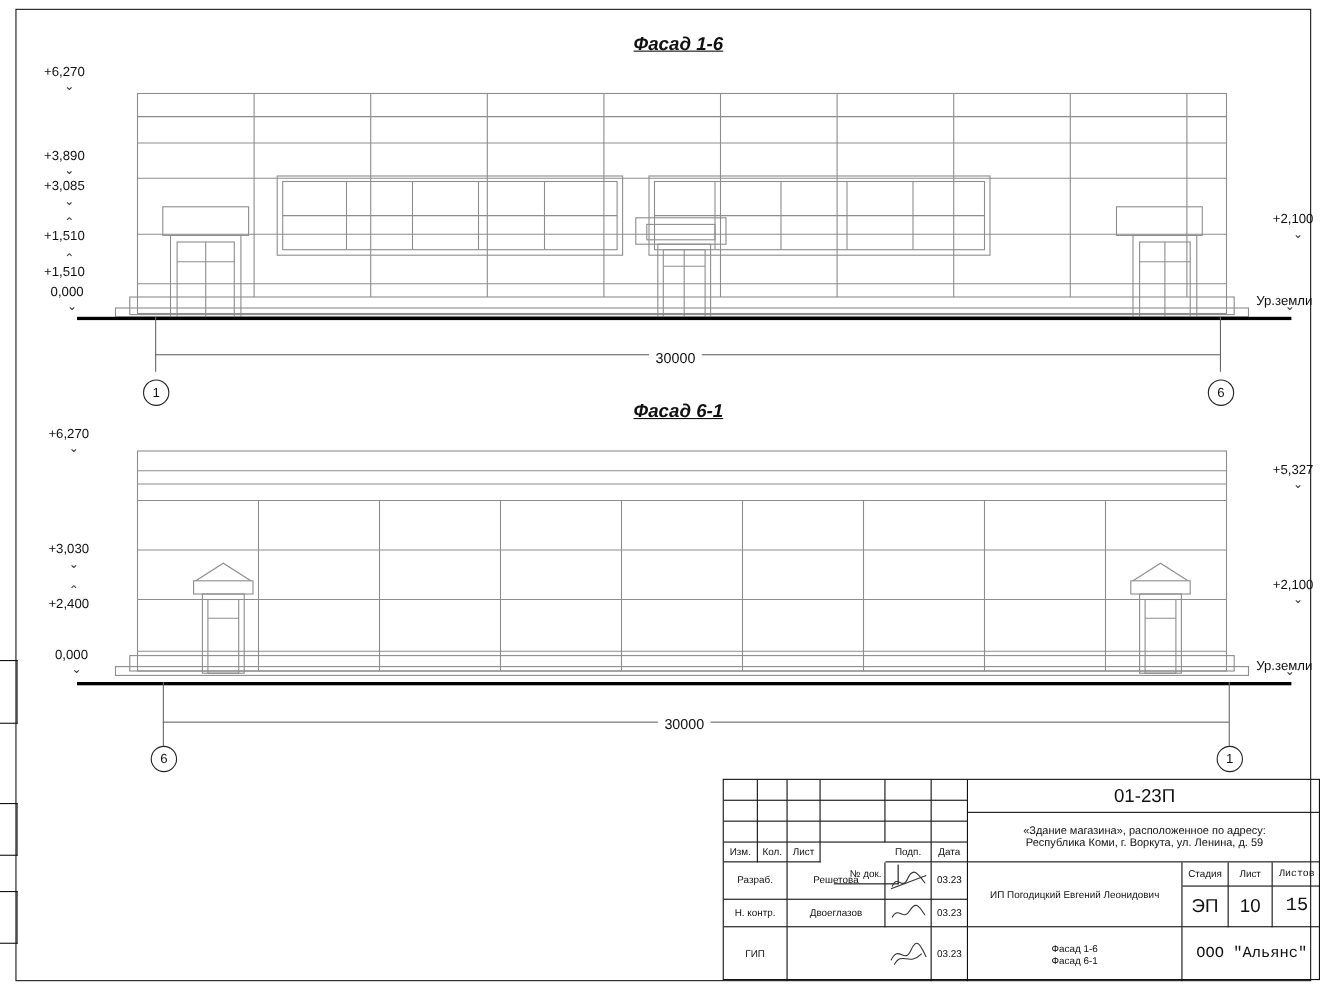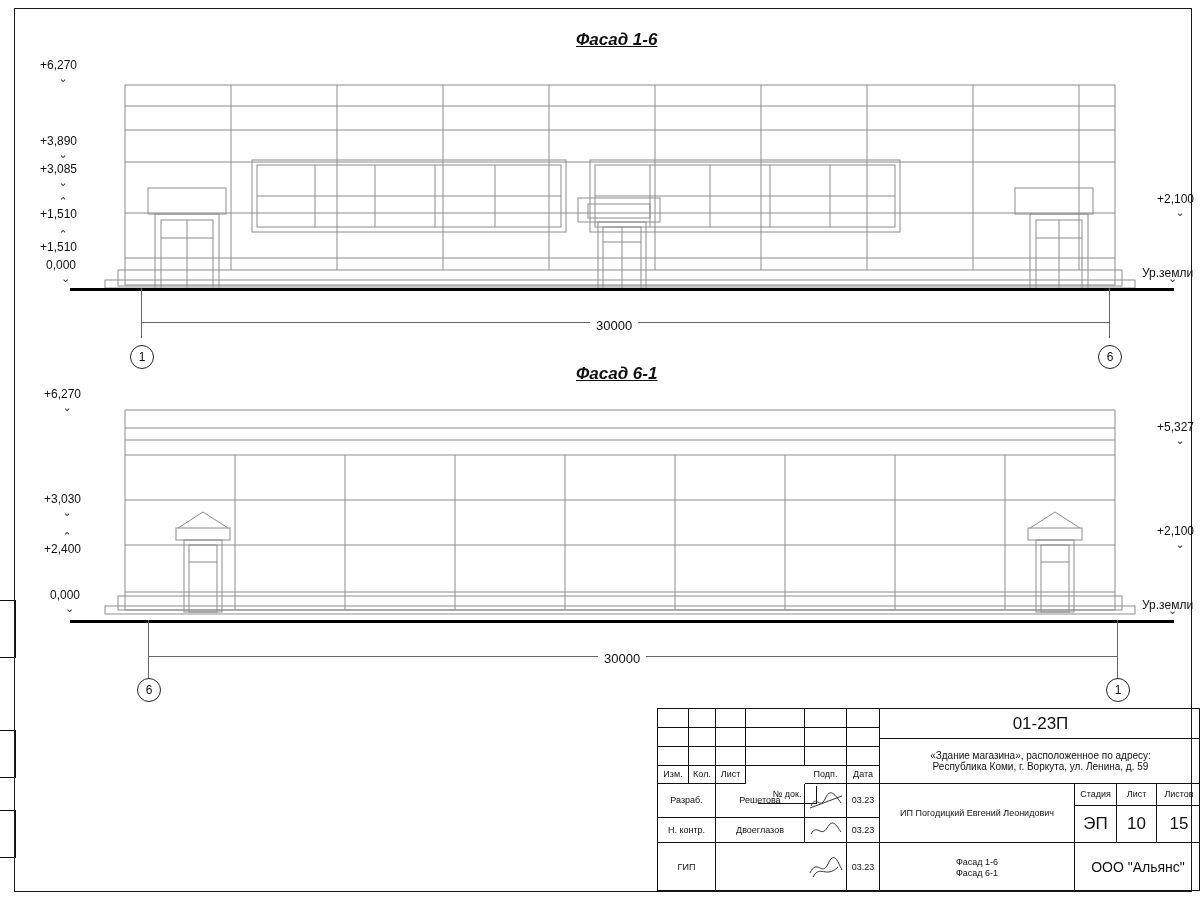--- a/index.html
+++ b/index.html
@@ -41,21 +41,21 @@
   .ground{position:absolute;background:#000;height:3px;}
   .urzem{position:absolute;font-size:12px;white-space:nowrap;text-align:center;}
   svg{display:block;}
   
   .stamp{
     position:absolute;left:657px;top:708px;width:543px;height:183px;
     border:1px solid #111;box-sizing:border-box;font-size:9px;
   }
   .stamp .cell{position:absolute;box-sizing:border-box;border-right:1px solid #111;border-bottom:1px solid #111;
     display:flex;align-items:center;justify-content:center;text-align:center;line-height:1.15;padding:0 2px;}
-  .stamp .nb{border-right:none;}
+  .stamp .nb{border-right:none;font-family:Liberation Mono, monospace;}
   .stamp .nbb{border-bottom:none;}
   .left-marks{position:absolute;left:0;top:600px;width:16px;height:292px;}
   .left-marks .lm{position:absolute;left:0;width:16px;border:1px solid #111;border-left:none;box-sizing:border-box;}
   .big{font-size:17px;}
   .med{font-size:10px;}
 </style>
 </head>
 <body>
 
 <div class="sheet">

